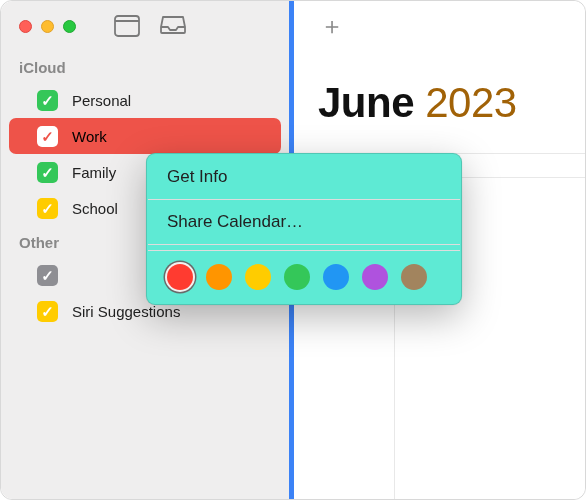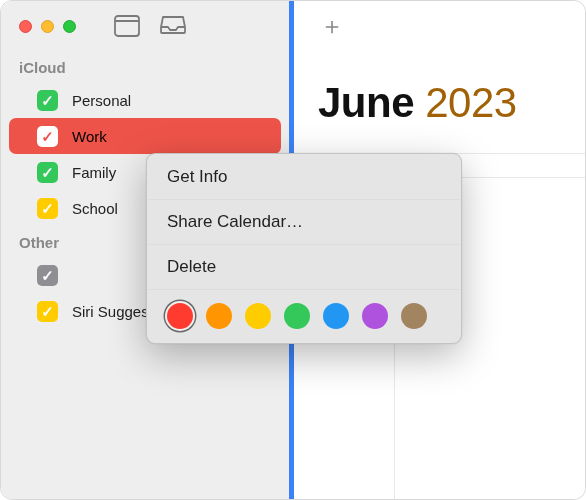--- a/index.html
+++ b/index.html
@@ -28,21 +28,21 @@
 .main { flex: 1; background: #fff; border-top-right-radius: 12px; border-bottom-right-radius: 12px; position: relative; }
 .main-toolbar { height: 50px; display: flex; align-items: center; padding: 0 18px; }
 .plus-icon { color: #888; font-size: 24px; font-weight: 300; margin-left: 8px; }
 .month-title { position: absolute; top: 78px; left: 24px; font-size: 42px; font-weight: 700; color: #111; letter-spacing: -0.5px; }
 .month-title .year { font-weight: 400; color: #a16207; }
 .grid-area { position: absolute; top: 152px; left: 0; right: 0; bottom: 0; }
 .grid-line { position: absolute; background: #e8e8e8; }
 .grid-line.h { height: 1px; left: 0; right: 0; }
 .grid-line.v { width: 1px; top: 0; bottom: 0; }
 
-.context-menu { position: absolute; top: 152px; left: 145px; width: 316px; background: #e5e5e5; border: 0.5px solid rgba(0,0,0,0.15); border-radius: 9px; box-shadow: 0 12px 38px rgba(0,0,0,0.28), 0 0 0 0.5px rgba(0,0,0,0.05); padding: 6px 0; z-index: 100; }
+.context-menu { position: absolute; top: 152px; left: 145px; width: 316px; background: #5eead4; border: 0.5px solid rgba(0,0,0,0.15); border-radius: 9px; box-shadow: 0 12px 38px rgba(0,0,0,0.28), 0 0 0 0.5px rgba(0,0,0,0.05); padding: 6px 0; z-index: 100; }
 .menu-item { height: 34px; display: flex; align-items: center; padding: 0 20px; font-size: 17px; color: #222; cursor: default; position: relative; }
 .menu-item .sub-arrow { position: absolute; right: 16px; font-size: 18px; color: #555; }
 .menu-sep { height: 1px; background: #ddd; margin: 5px 1px; }
 .color-row { display: flex; align-items: center; gap: 13px; padding: 8px 20px; }
 .color-swatch { width: 26px; height: 26px; border-radius: 50%; }
 .color-swatch.selected { box-shadow: 0 0 0 2px #f1f1f1, 0 0 0 3.5px #6a6a6a; }
 </style>
 </head>
 <body>
 
@@ -127,21 +127,20 @@
       <div class="grid-line h" style="top:24px"></div>
       <div class="grid-line v" style="left:100px"></div>
     </div>
   </div>
 
   <div class="context-menu">
     <div class="menu-item">Get Info</div>
     <div class="menu-sep"></div>
     <div class="menu-item">Share Calendar…</div>
     <div class="menu-sep"></div>
-    <div class="menu-item">Delete</div>
     <div class="menu-sep"></div>
     <div class="color-row">
       <div class="color-swatch selected" style="background:#ff3b30"></div>
       <div class="color-swatch" style="background:#ff9500"></div>
       <div class="color-swatch" style="background:#ffcc00"></div>
       <div class="color-swatch" style="background:#34c759"></div>
       <div class="color-swatch" style="background:#2196f3"></div>
       <div class="color-swatch" style="background:#af52de"></div>
       <div class="color-swatch" style="background:#a2845e"></div>
     </div>

